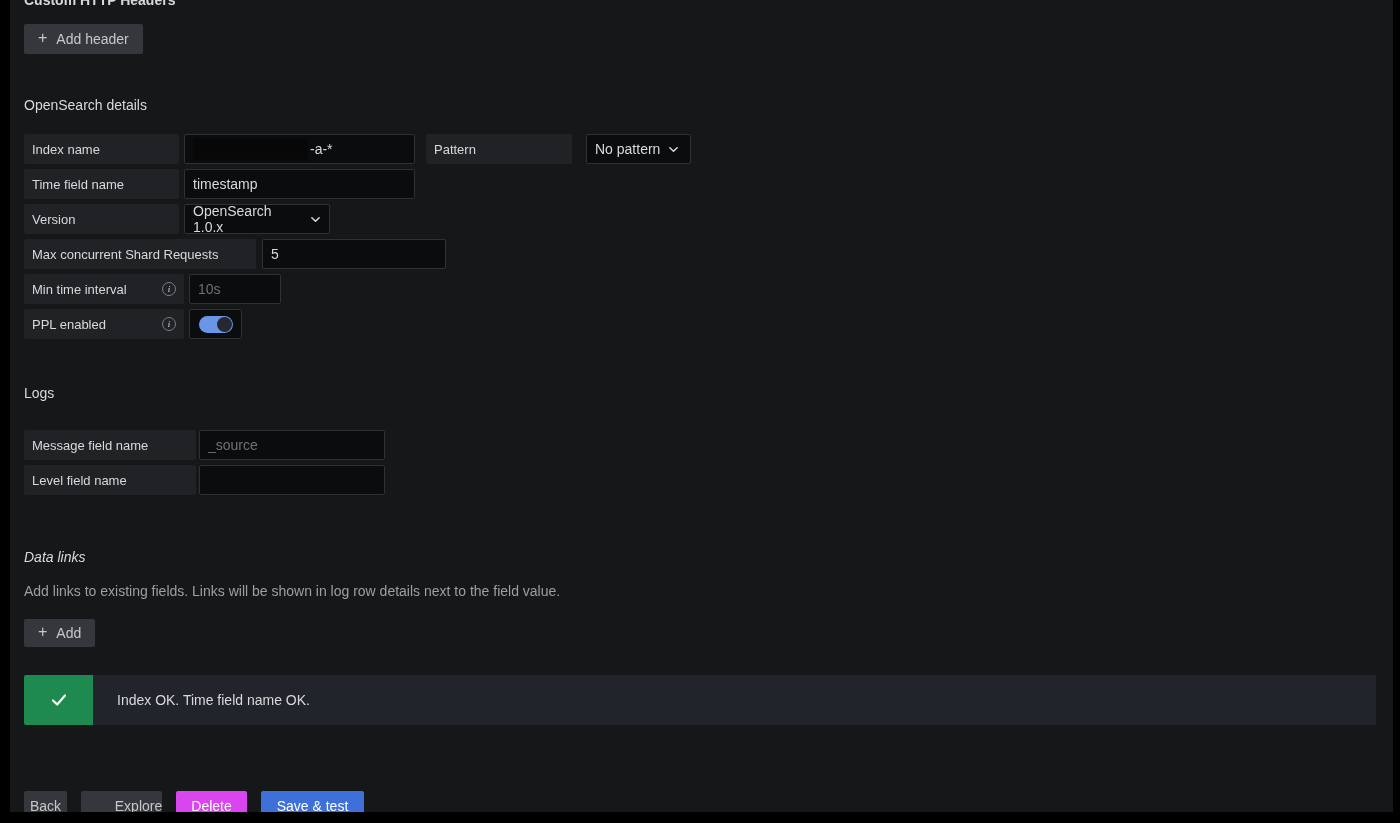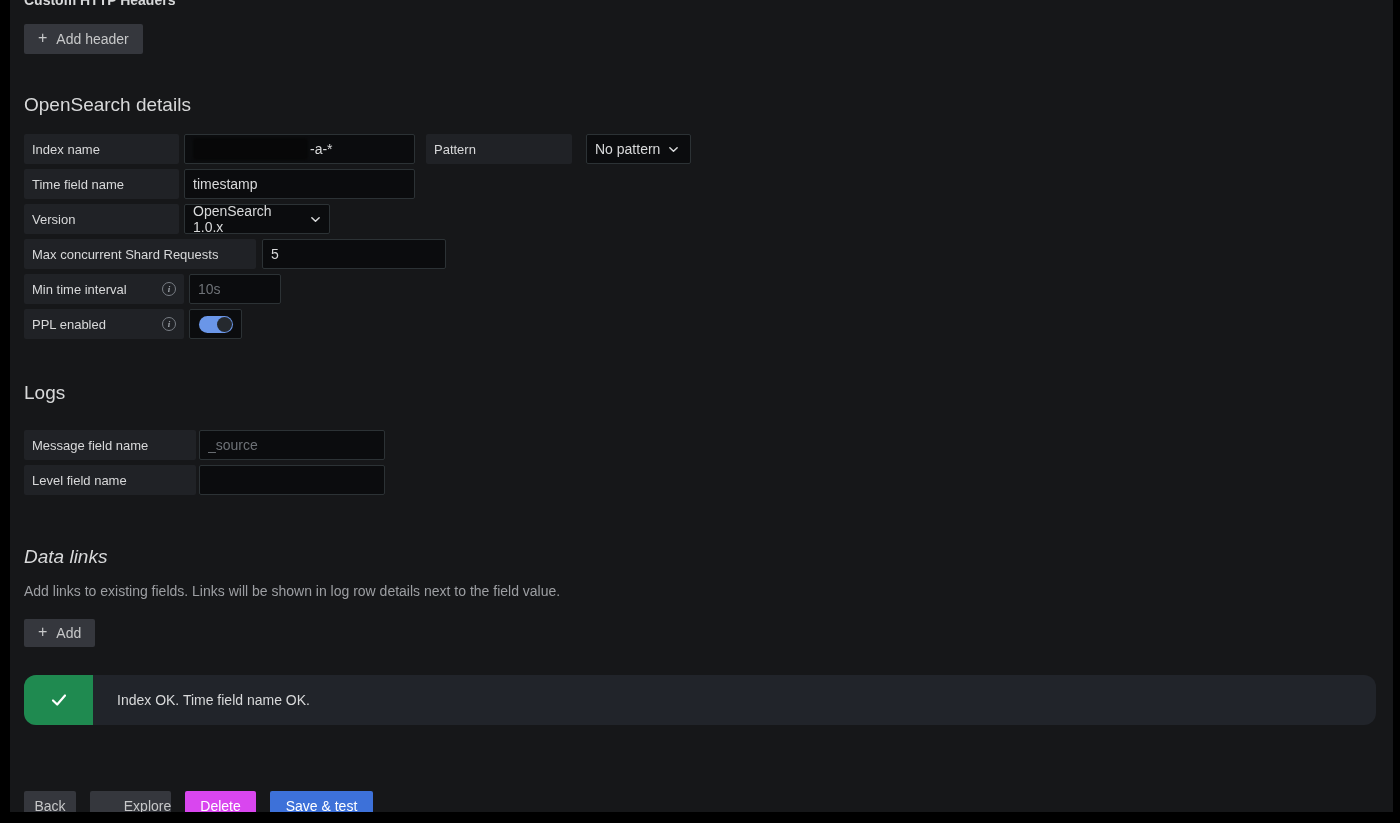--- a/index.html
+++ b/index.html
@@ -17,21 +17,21 @@
 
   
   .clip-top { height: 9px; overflow: hidden; }
   .clip-top .section-label {
     display: block; margin-top: -8px;
     font-size: 14px; font-weight: 700; color: #d8d9da; line-height: 16px;
   }
 
   
   h2.section-title {
-    font-size: 19px; font-weight: 500; color: #d8d9da; line-height: 22px;
+    font-size: 14px; font-weight: 500; color: #d8d9da; line-height: 22px;
   }
 
   
   .btn {
     display: inline-flex; align-items: center; justify-content: center;
     height: 30px; border: none; border-radius: 2px;
     font-family: "Liberation Sans", sans-serif;
     font-size: 14px; font-weight: 500; cursor: pointer;
     padding: 0 14px; line-height: 1;
   }
@@ -97,21 +97,21 @@
   .title-opensearch { margin-top: 40px; }
   .title-logs { margin-top: 43px; }
   .rows-logs { margin-top: 14px; }
   .title-datalinks { margin-top: 51px; font-style: italic; }
   .section-desc { margin-top: 15px; font-size: 14px; color: #9d9fa3; line-height: 16px; }
 
   
   .alert {
     margin-top: 28px; height: 50px; width: 100%;
     display: flex; align-items: stretch;
-    background: #21242a; border-radius: 12px; overflow: hidden;
+    background: #21242a; border-radius: 2px; overflow: hidden;
   }
   .alert-icon {
     width: 69px; flex: none; background: #1f8a50;
     display: flex; align-items: center; justify-content: center;
   }
   .alert-text {
     display: flex; align-items: center; margin-left: 24px;
     font-size: 14px; font-weight: 500; color: #d8d9da;
   }
 
@@ -241,20 +241,20 @@
       <div class="alert-icon">
         <svg width="18" height="18" viewBox="0 0 18 18">
           <polyline points="3,9.5 7.2,13.5 15,4.5" fill="none" stroke="#ffffff" stroke-width="2.2" stroke-linecap="round" stroke-linejoin="round"></polyline>
         </svg>
       </div>
       <div class="alert-text">Index OK. Time field name OK.</div>
     </div>
 
     
     <div class="actions">
-      <button class="btn btn-secondary" style="width:52px;">Back</button>
+      <button class="btn btn-secondary" style="width:43px;">Back</button>
       <button class="btn btn-secondary" style="width:81px;padding-left:48px;">Explore</button>
       <button class="btn btn-danger" style="width:71px;">Delete</button>
       <button class="btn btn-primary" style="width:103px;">Save &amp; test</button>
     </div>
 
   </div>
 </div>
 
 </body></html>

